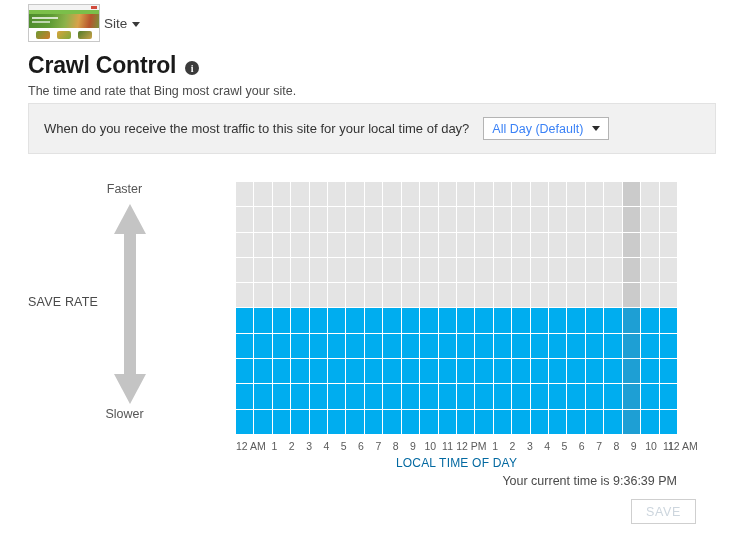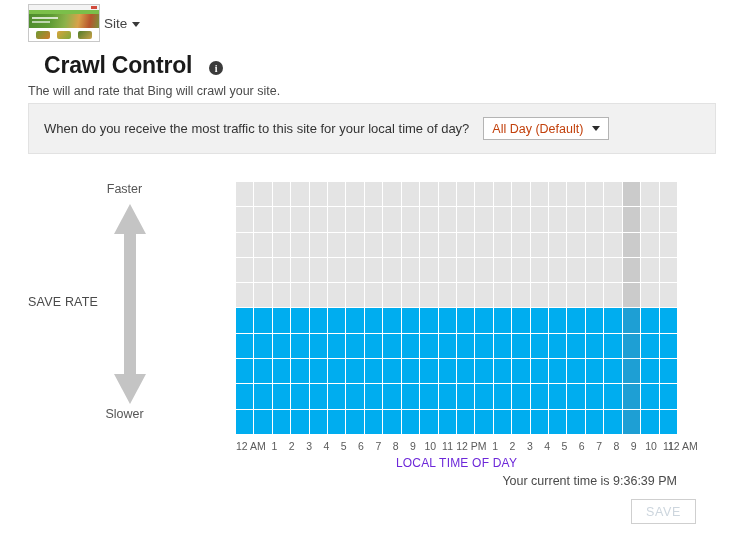--- a/index.html
+++ b/index.html
@@ -81,25 +81,25 @@
     width: 0; height: 0;
     border-left: 4.5px solid transparent;
     border-right: 4.5px solid transparent;
     border-top: 5px solid #3a3a3a;
     margin-top: 2px;
   }
 
   
   #page-title-row {
     position: absolute;
-    left: 44px;
+    left: 28px;
     top: 52px;
     display: flex;
     align-items: center;
-    gap: 17px;
+    gap: 9px;
   }
   #page-title {
     font-size: 23px;
     font-weight: bold;
     color: #1a1a1a;
     letter-spacing: -.2px;
   }
   #info-icon {
     width: 14px; height: 14px; border-radius: 50%;
     background: #3b3b3b; color: #ffffff;
@@ -136,21 +136,21 @@
     font-size: 13px;
     color: #333333;
   }
   #period-select {
     background: #ffffff;
     border: 1px solid #b4b4b4;
     height: 23px;
     box-sizing: border-box;
     padding: 0 8px;
     font-size: 12.5px;
-    color: #c2410c;
+    color: #3b82f6;
     display: flex;
     align-items: center;
     gap: 9px;
     cursor: pointer;
   }
   #period-caret {
     width: 0; height: 0;
     border-left: 4px solid transparent;
     border-right: 4px solid transparent;
     border-top: 5px solid #2b2b2b;
@@ -249,21 +249,21 @@
     white-space: nowrap;
     transform: translateX(-9px);
   }
   #x-axis-title {
     position: absolute;
     left: 236px;
     top: 281px;
     width: 441px;
     text-align: center;
     font-size: 12px;
-    color: #6d28d9;
+    color: #0369a1;
     letter-spacing: .2px;
   }
   #current-time {
     position: absolute;
     left: 236px;
     top: 299px;
     width: 441px;
     text-align: right;
     font-size: 12.5px;
     color: #4a4a4a;
@@ -310,21 +310,21 @@
   <div id="site-label">
     <span>Site</span>
     <span id="site-caret"></span>
   </div>
 </div>
 
 <div id="page-title-row">
   <div id="page-title">Crawl Control</div>
   <div id="info-icon">i</div>
 </div>
-<div id="page-subtitle">The will and rate that Bing will crawl your site.</div>
+<div id="page-subtitle">The time and rate that Bing most crawl your site.</div>
 
 <div id="question-panel">
   <div id="question-label">When do you receive the most traffic to this site for your local time of day?</div>
   <div id="period-select">
     <span>All Day (Default)</span>
     <span id="period-caret"></span>
   </div>
 </div>
 
 <div id="chart-area">

